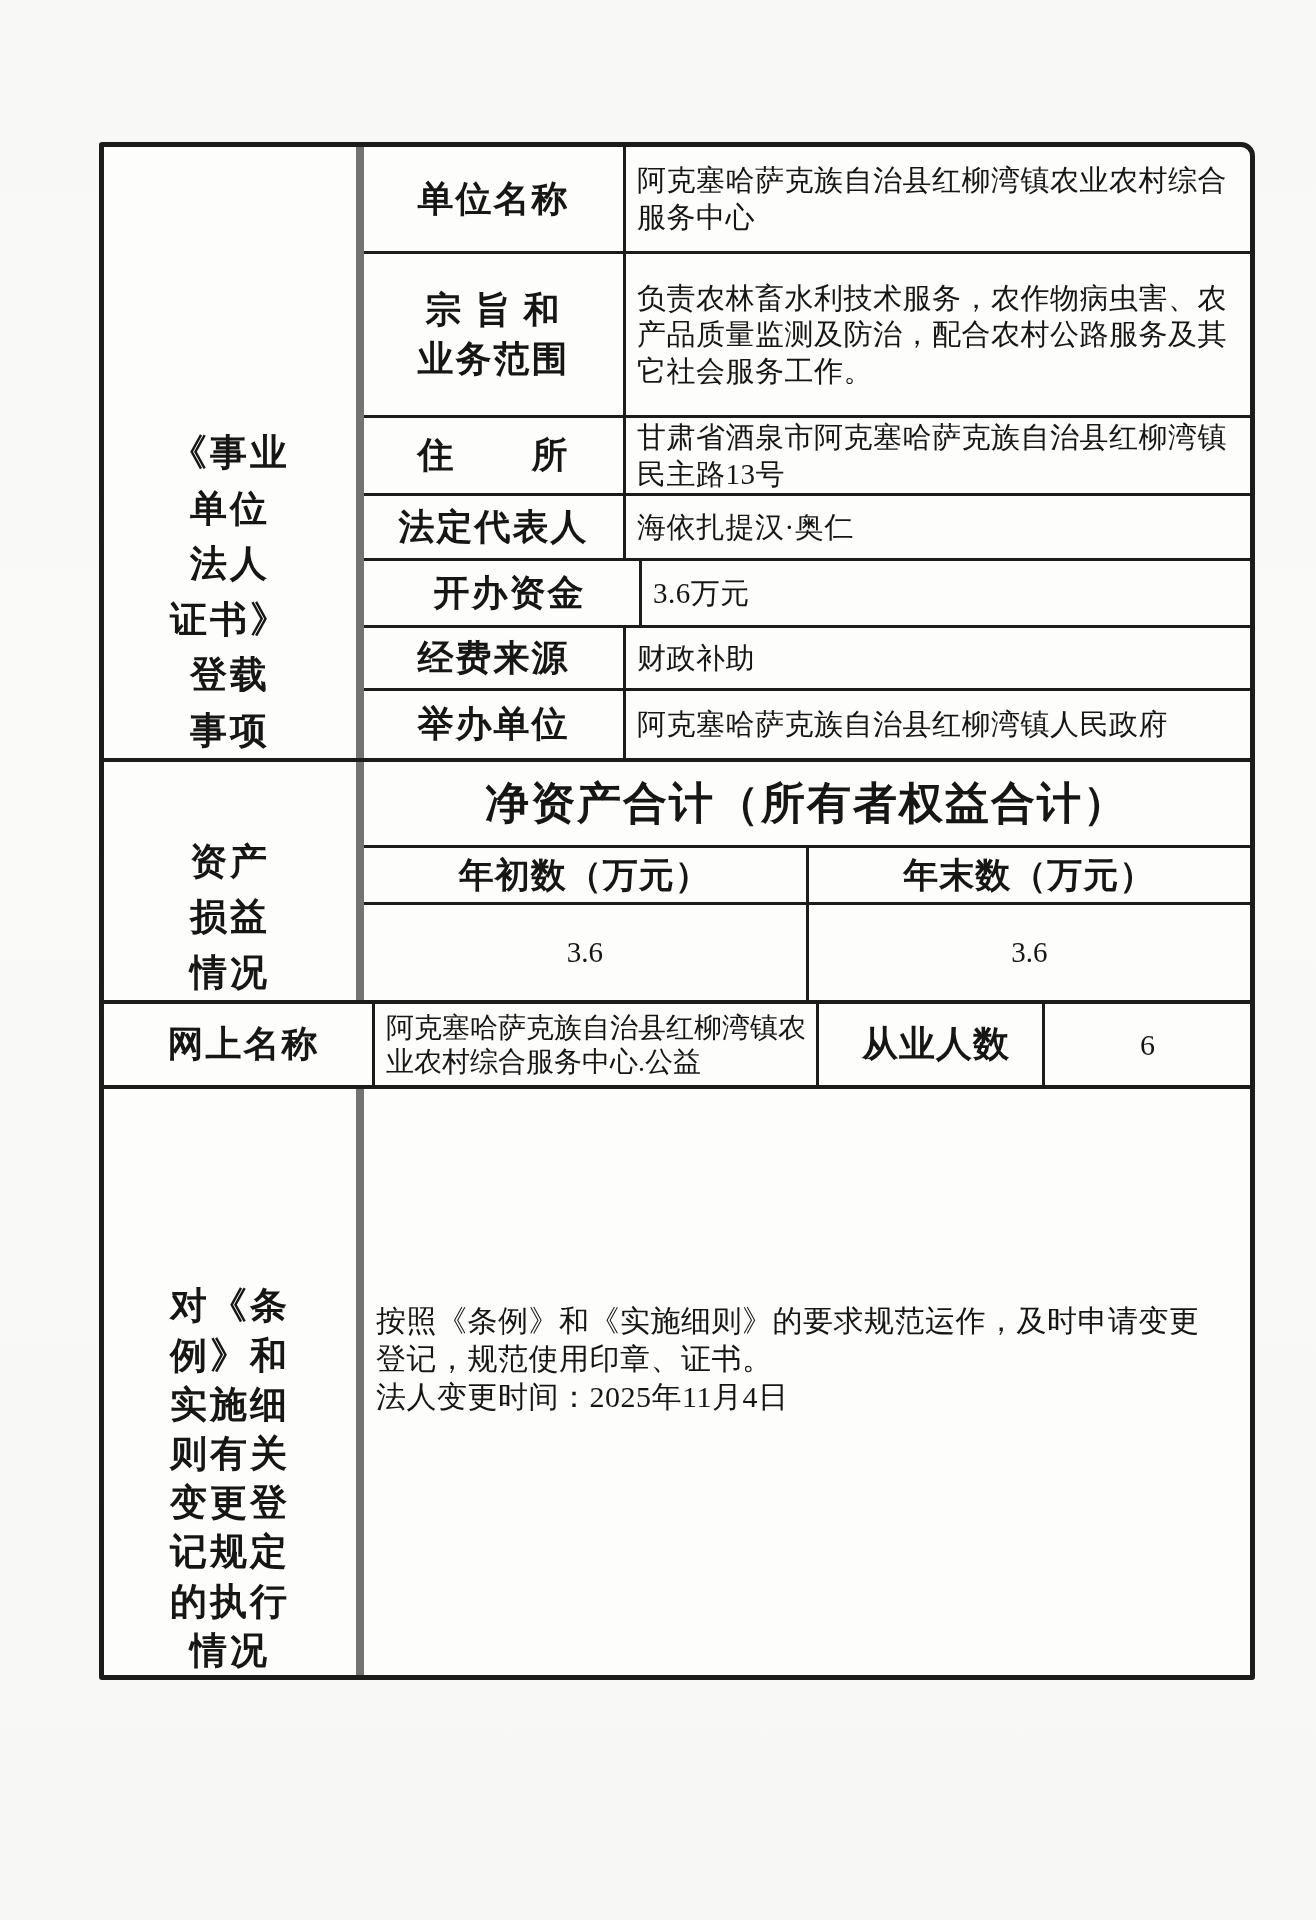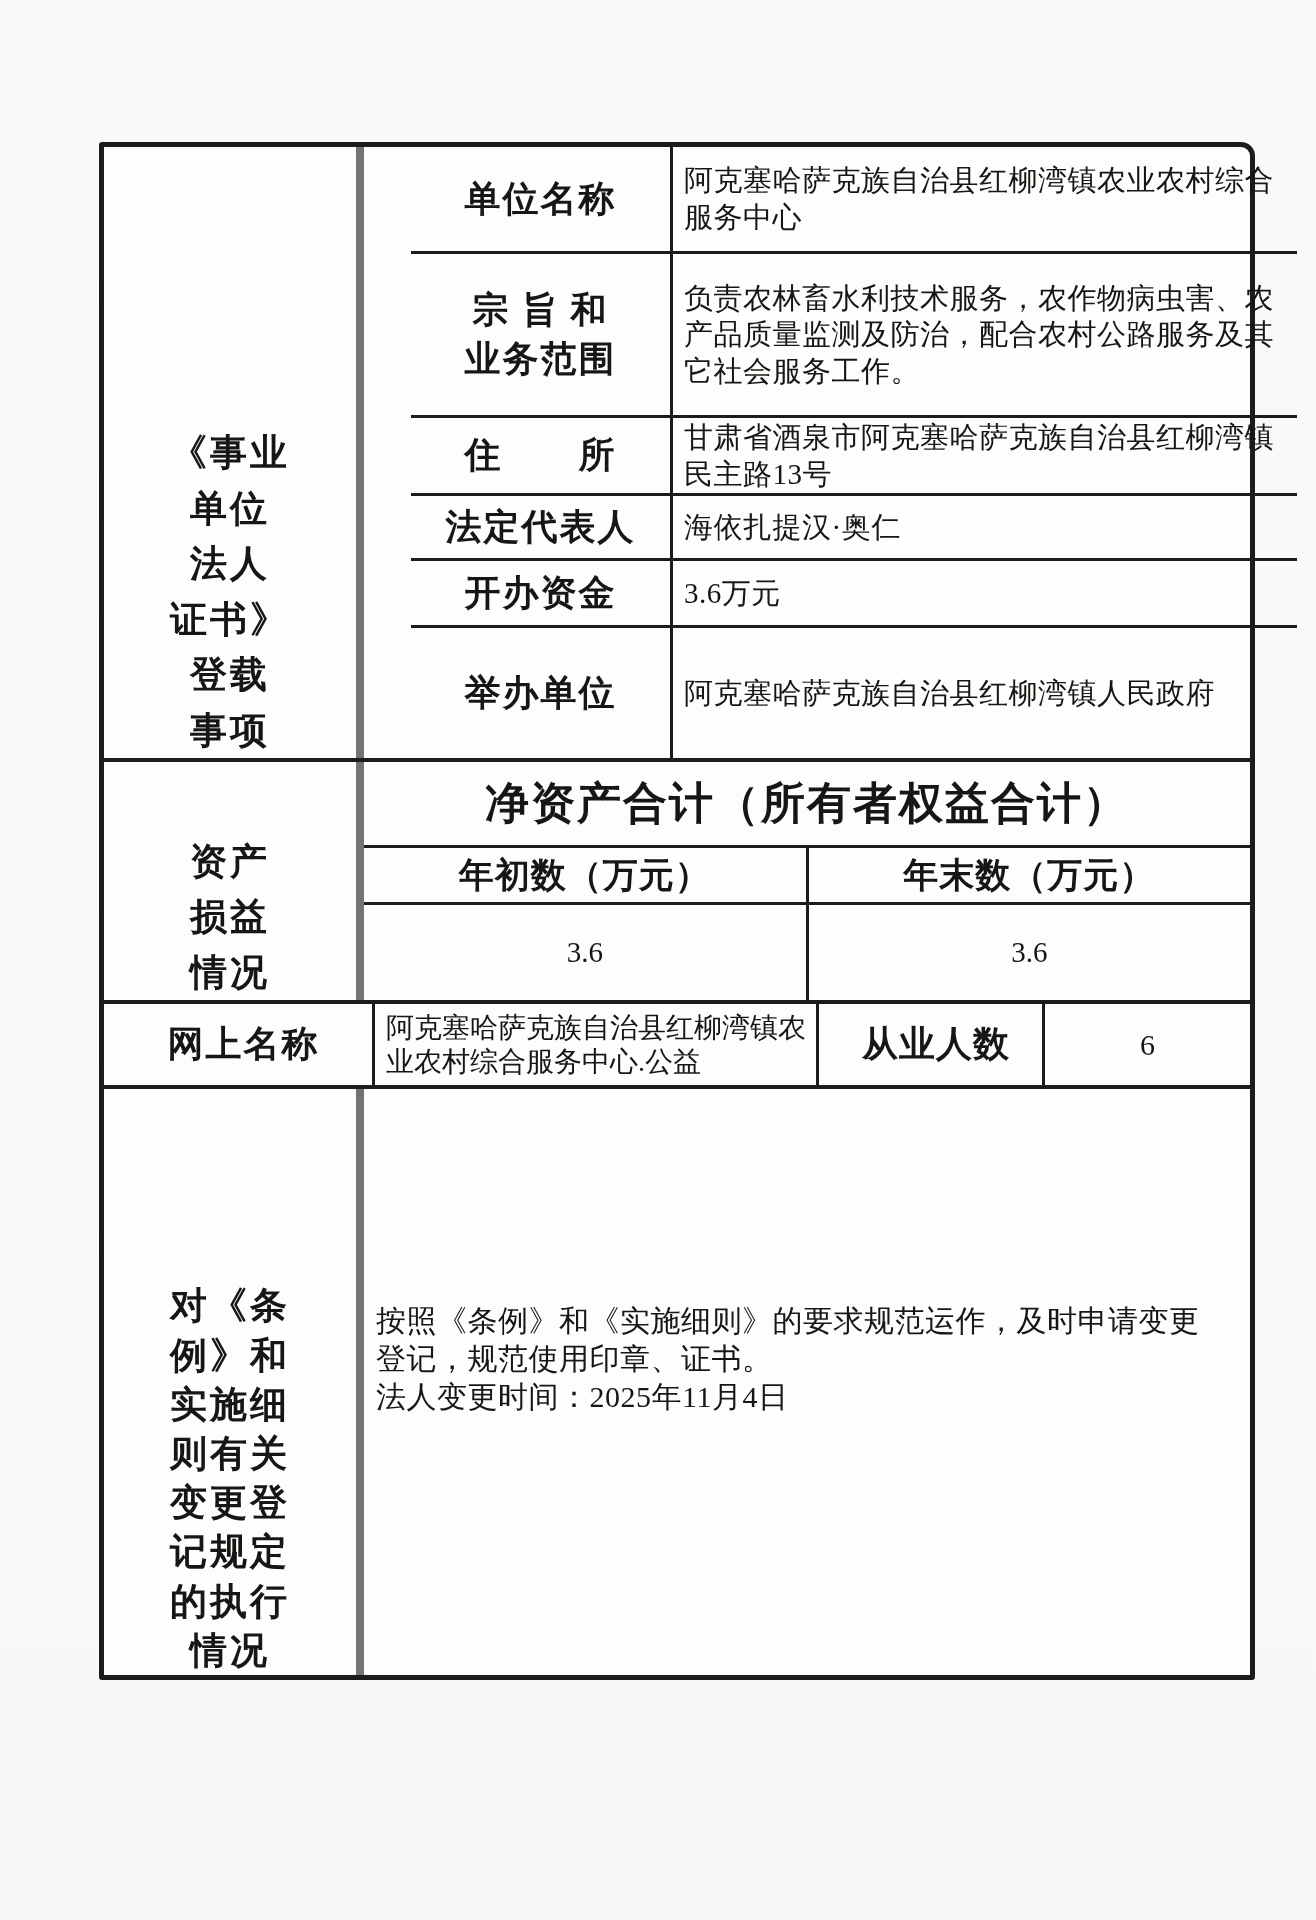--- a/index.html
+++ b/index.html
@@ -41,24 +41,24 @@
   .side-text {
     white-space: pre-line;
     font-weight: bold;
     font-size: 37px;
     line-height: 1.5;
     letter-spacing: 3px;
   }
   .side-text.tight { line-height: 1.33; }
 
   .rows-col { flex: 1; display: flex; flex-direction: column; }
-  .frow { display: flex; width: 100%; margin-left: 47px; }
+  .frow { display: flex; width: 100%; }
   .frow.bt { border-top: 3px solid #1c1c1a; }
   .h1 { height: 104px; } .h2 { height: 164px; } .h3 { height: 78px; }
-  .h4 { height: 65px; }  .h5 { height: 67px; }  .h6 { height: 63px; }
+  .h4 { height: 65px; }  .h5 { height: 67px; padding-left: 16px; }  .h6 { height: 63px; }
   .h7 { height: 67px; flex: 1; }
 
   .flabel {
     width: 262px; flex: 0 0 262px;
     border-right: 3px solid #1c1c1a;
     display: flex; align-items: center; justify-content: center;
     text-align: center;
     font-weight: bold; font-size: 36px; letter-spacing: 2px;
     white-space: pre-line; line-height: 1.35;
   }
@@ -142,20 +142,24 @@
           <div class="flabel">住　　所</div>
           <div class="fvalue">甘肃省酒泉市阿克塞哈萨克族自治县红柳湾镇民主路13号</div>
         </div>
         <div class="frow bt h4">
           <div class="flabel">法定代表人</div>
           <div class="fvalue">海依扎提汉·奥仁</div>
         </div>
         <div class="frow bt h5">
           <div class="flabel">开办资金</div>
           <div class="fvalue">3.6万元</div>
+        </div>
+        <div class="frow bt h6">
+          <div class="flabel">经费来源</div>
+          <div class="fvalue">财政补助</div>
         </div>
         <div class="frow bt h7">
           <div class="flabel">举办单位</div>
           <div class="fvalue">阿克塞哈萨克族自治县红柳湾镇人民政府</div>
         </div>
       </div>
     </div>
 
     <div class="section sec-b">
       <div class="side-cell">

